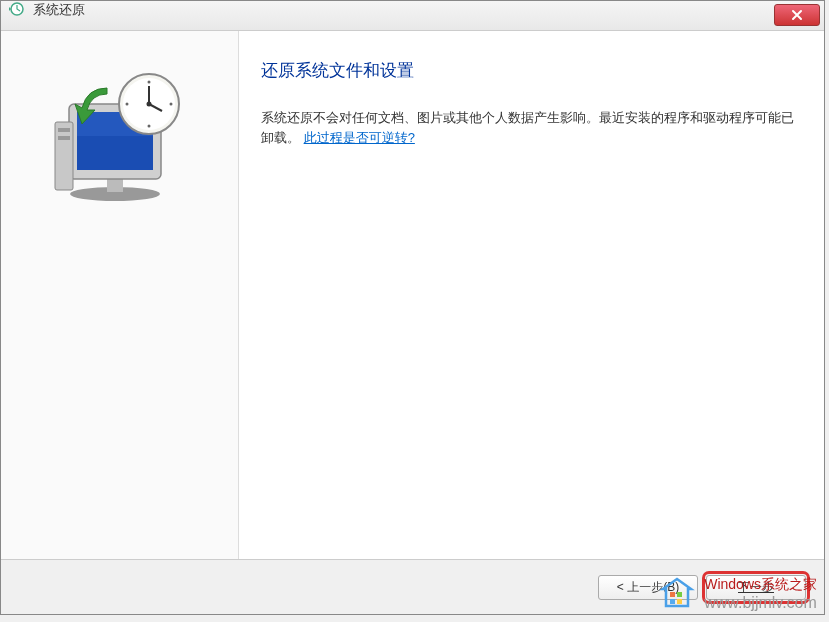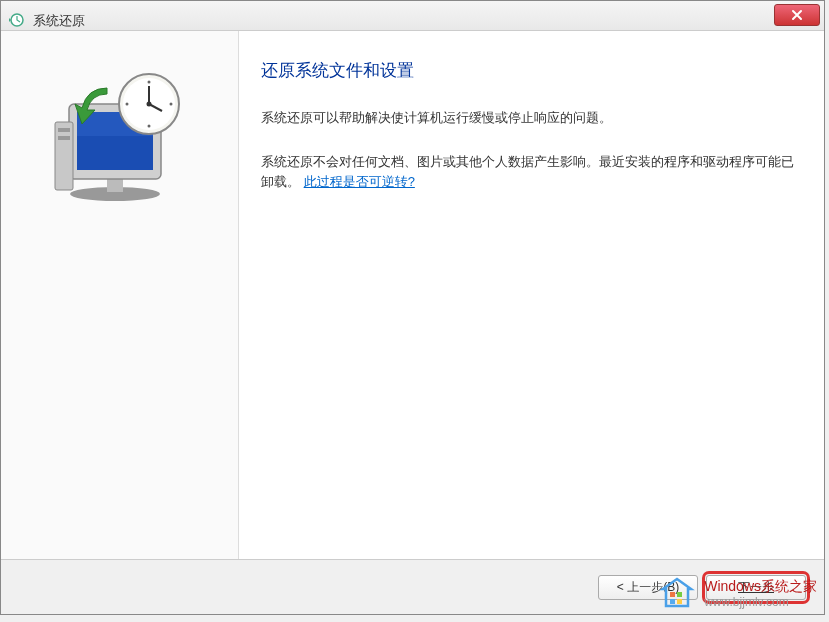--- a/index.html
+++ b/index.html
@@ -20,21 +20,21 @@
       height: 615px;
       border: 1px solid #888;
       background: #fff;
       position: relative;
     }
     .titlebar {
       height: 30px;
       background: linear-gradient(to bottom, #f5f5f5, #e8e8e8);
       border-bottom: 1px solid #ccc;
       display: flex;
-      align-items: flex-end;
+      align-items: flex-start;
       padding: 0 6px;
       position: relative;
     }
     .titlebar-icon {
       width: 18px;
       height: 18px;
       margin-right: 8px;
       display: inline-block;
       position: relative;
     }
@@ -144,21 +144,21 @@
     .watermark-text {
       display: flex;
       flex-direction: column;
       line-height: 1.2;
     }
     .watermark-title {
       font-size: 14px;
       color: #b91c1c;
     }
     .watermark-url {
-      font-size: 12px;
+      font-size: 16px;
       color: #999;
     }
   </style>
 </head>
 <body>
 
 <div class="window">
 
   <div class="titlebar">
     <span class="titlebar-icon">
@@ -205,21 +205,20 @@
           <rect x="8" y="56" width="18" height="68" rx="2" fill="#c8c8c8" stroke="#888"></rect>
           <rect x="11" y="62" width="12" height="4" fill="#999"></rect>
           <rect x="11" y="70" width="12" height="4" fill="#999"></rect>
         </svg>
       </div>
     </div>
 
     <div class="main-content">
       <h1 class="main-heading">还原系统文件和设置</h1>
 
-      <p class="body-text">系统还原可以帮助解决使计算机运行缓慢或停止响应的问题。</p>
 
       <p class="body-text">
         <span>系统还原不会对任何文档、图片或其他个人数据产生影响。最近安装的程序和驱动程序可能已卸载。</span>
         <a class="link-text">此过程是否可逆转?</a>
       </p>
     </div>
 
   </div>
 
   <div class="footer">

